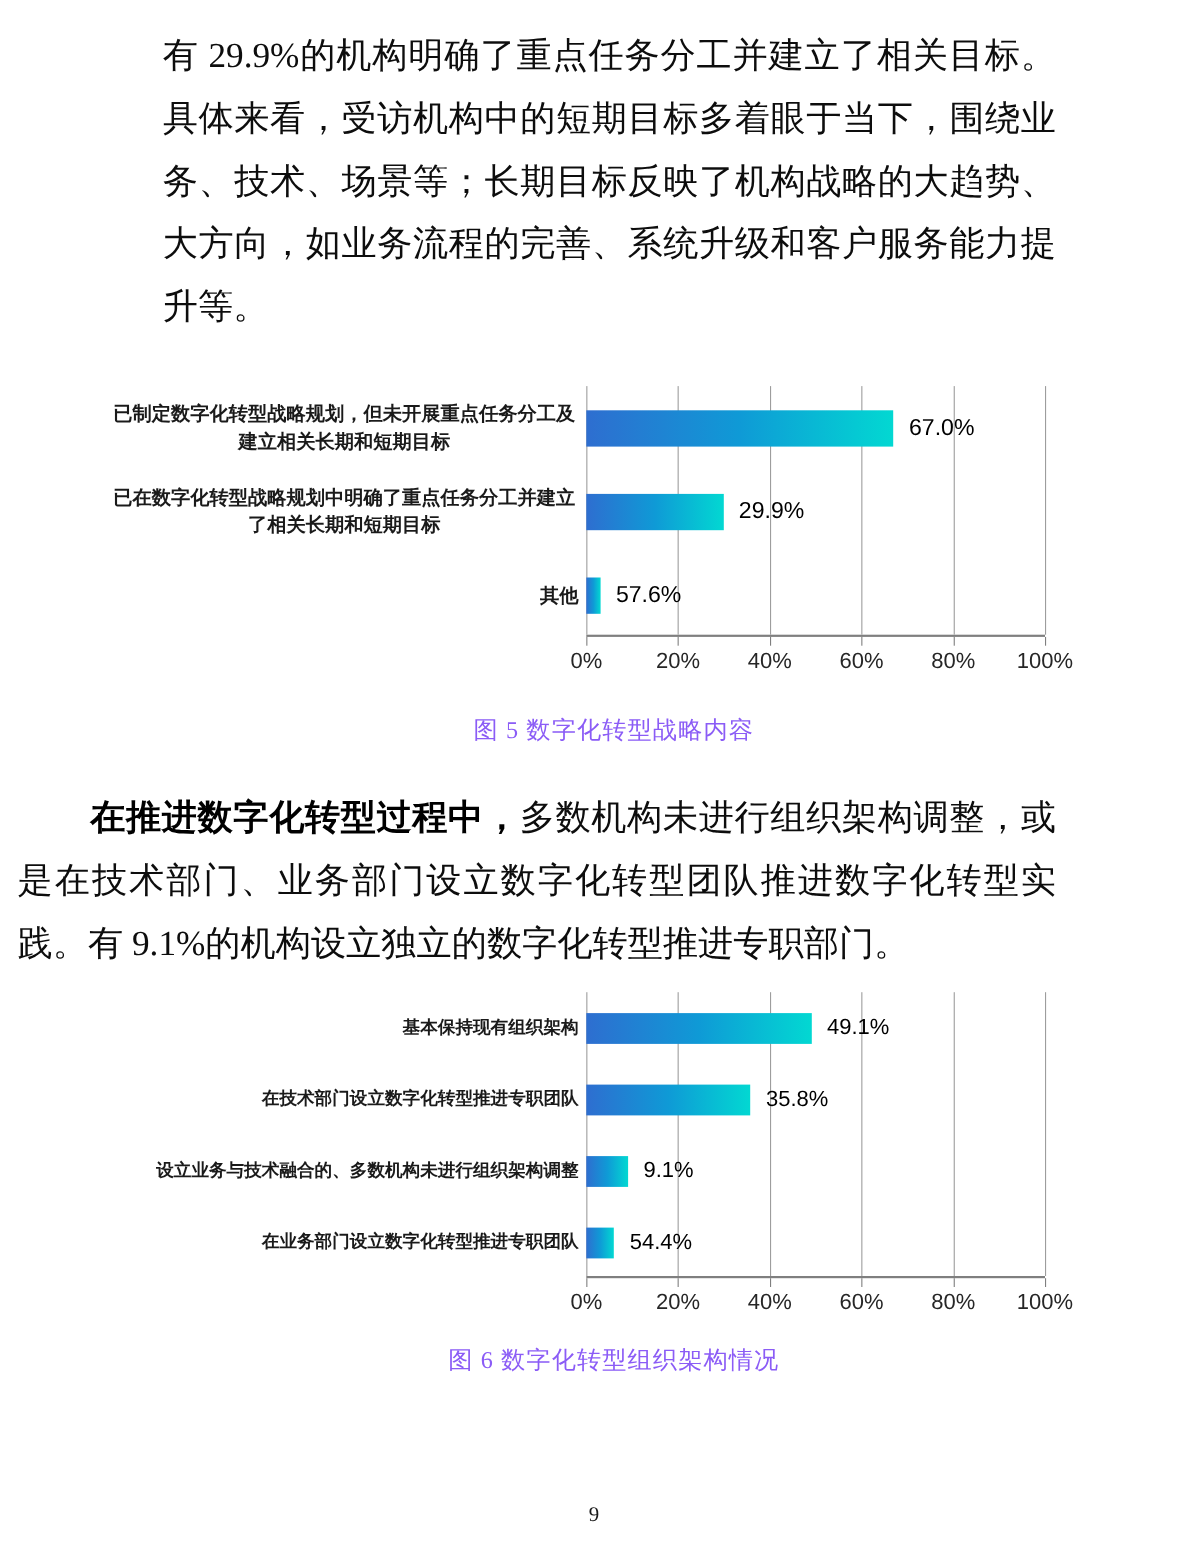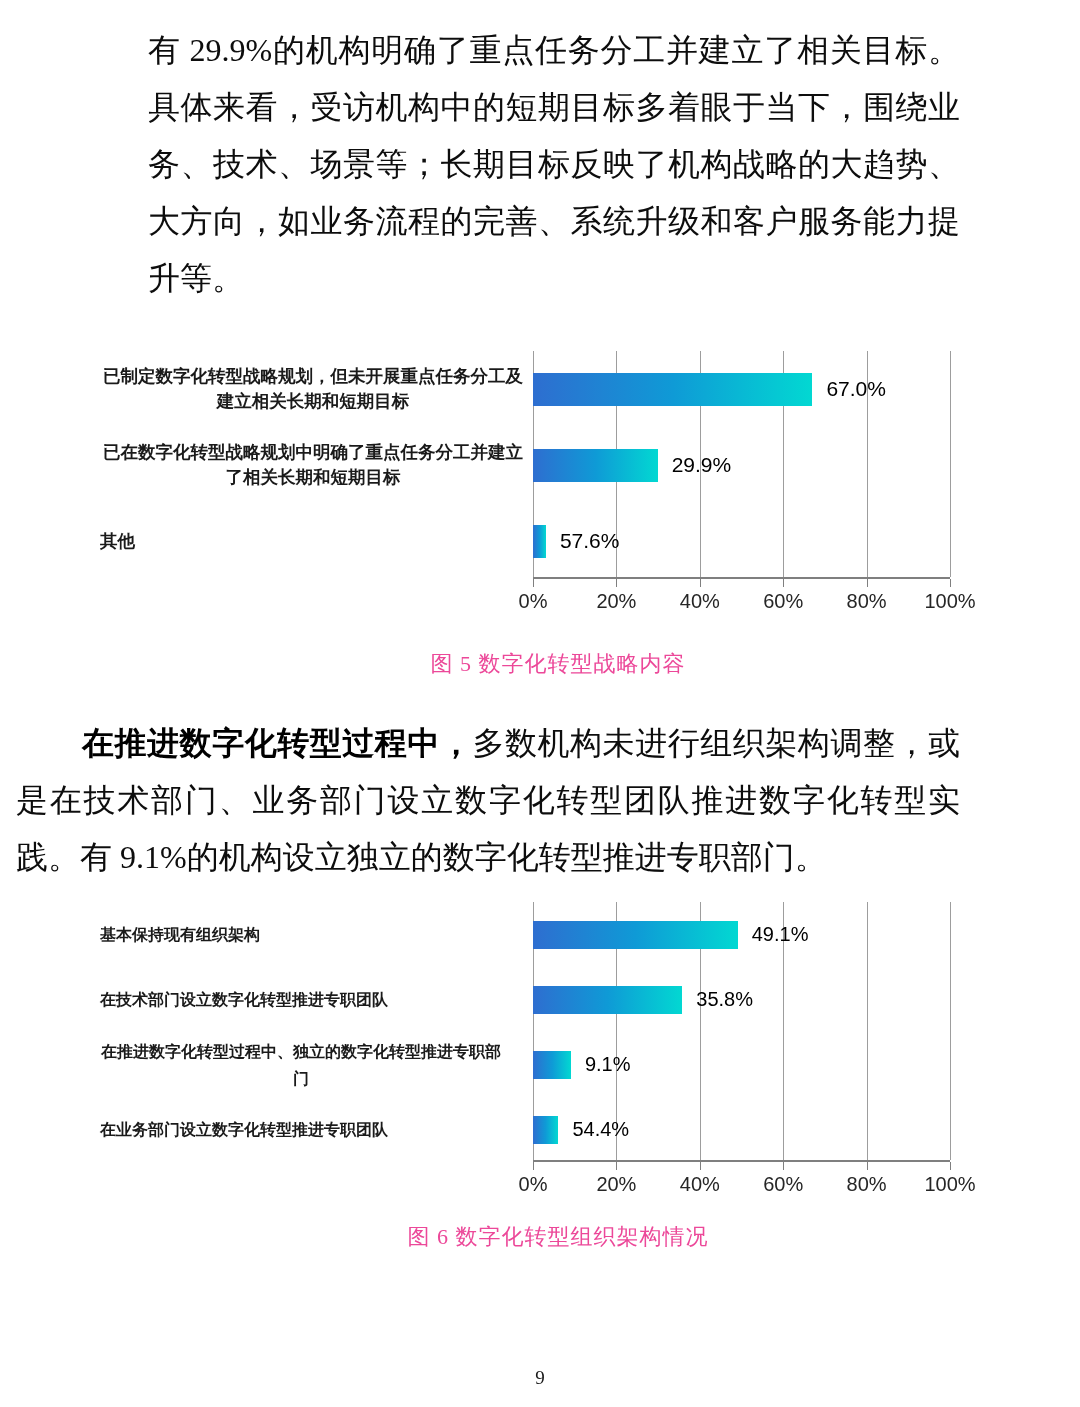--- a/index.html
+++ b/index.html
@@ -30,21 +30,21 @@
   .chart {
     display: flex;
     margin-left: 100px;
     align-items: flex-start;
     font-family: "Liberation Sans", "DejaVu Sans", sans-serif;
   }
   .labels-col { width: 426px; flex: none; }
   .cat {
     display: flex;
     align-items: center;
-    justify-content: flex-start;
+    justify-content: flex-end;
   }
   .cat .cat-text {
     text-align: center;
     font-weight: bold;
     color: #1a1a1a;
   }
   .plot-col { margin-left: 7px; flex: none; }
   .plot {
     position: relative;
     width: 417px;
@@ -102,21 +102,21 @@
   .chart-fig6 .cat:nth-child(3) .cat-text { max-width: 402px; }
   .chart-fig6 .plot { height: 260px; }
   .chart-fig6 .row { height: 65px; }
   .chart-fig6 .bar { height: 28px; }
   .chart-fig6 .val { font-size: 20px; }
 
   
   .caption {
     text-align: center;
     font-size: 22px;
-    color: #ec4899;
+    color: #8b5cf6;
     letter-spacing: 1px;
     margin-left: 36px;
   }
   .caption-fig5 { margin-top: 22px; }
   .caption-fig6 { margin-top: 12px; }
   .page-number {
     position: absolute;
     bottom: 18px;
     left: 0;
     width: 100%;
@@ -188,21 +188,21 @@
 
   <div class="chart chart-fig6">
     <div class="labels-col">
       <div class="cat">
         <span class="cat-text">基本保持现有组织架构</span>
       </div>
       <div class="cat">
         <span class="cat-text">在技术部门设立数字化转型推进专职团队</span>
       </div>
       <div class="cat">
-        <span class="cat-text">在推进数字化转型过程中、独立的数字化转型推进专职部门</span>
+        <span class="cat-text">设立业务与技术融合的、多数机构未进行组织架构调整</span>
       </div>
       <div class="cat">
         <span class="cat-text">在业务部门设立数字化转型推进专职团队</span>
       </div>
     </div>
     <div class="plot-col">
       <div class="plot">
         <div class="gl" style="left:0%"></div>
         <div class="gl" style="left:20%"></div>
         <div class="gl" style="left:40%"></div>

